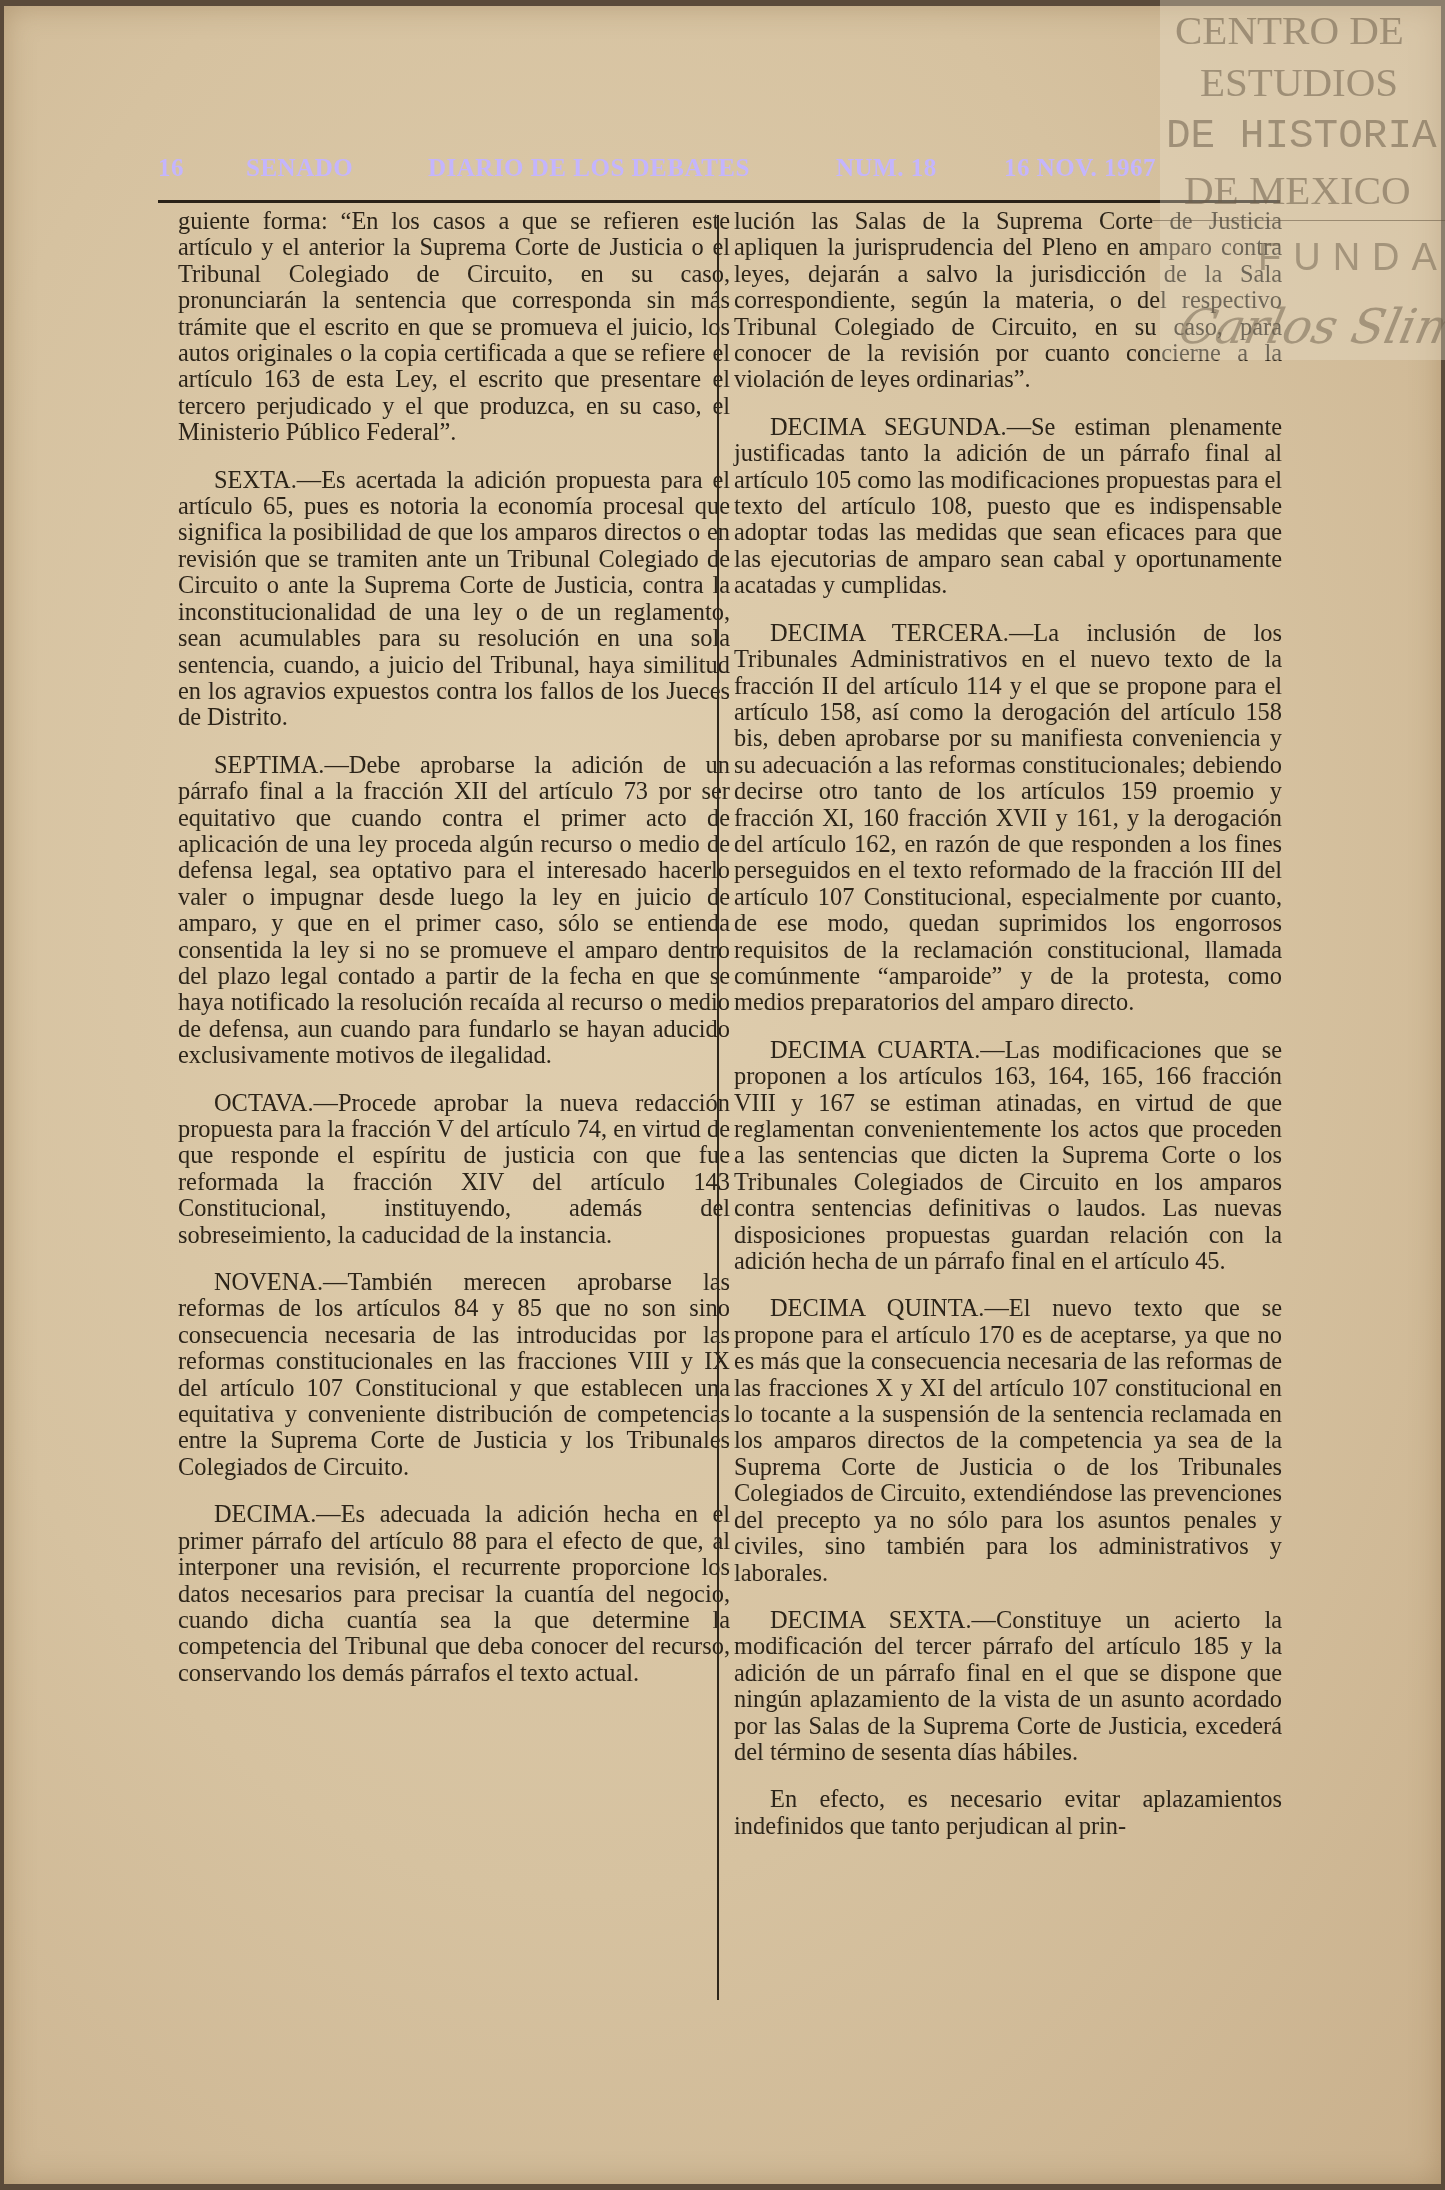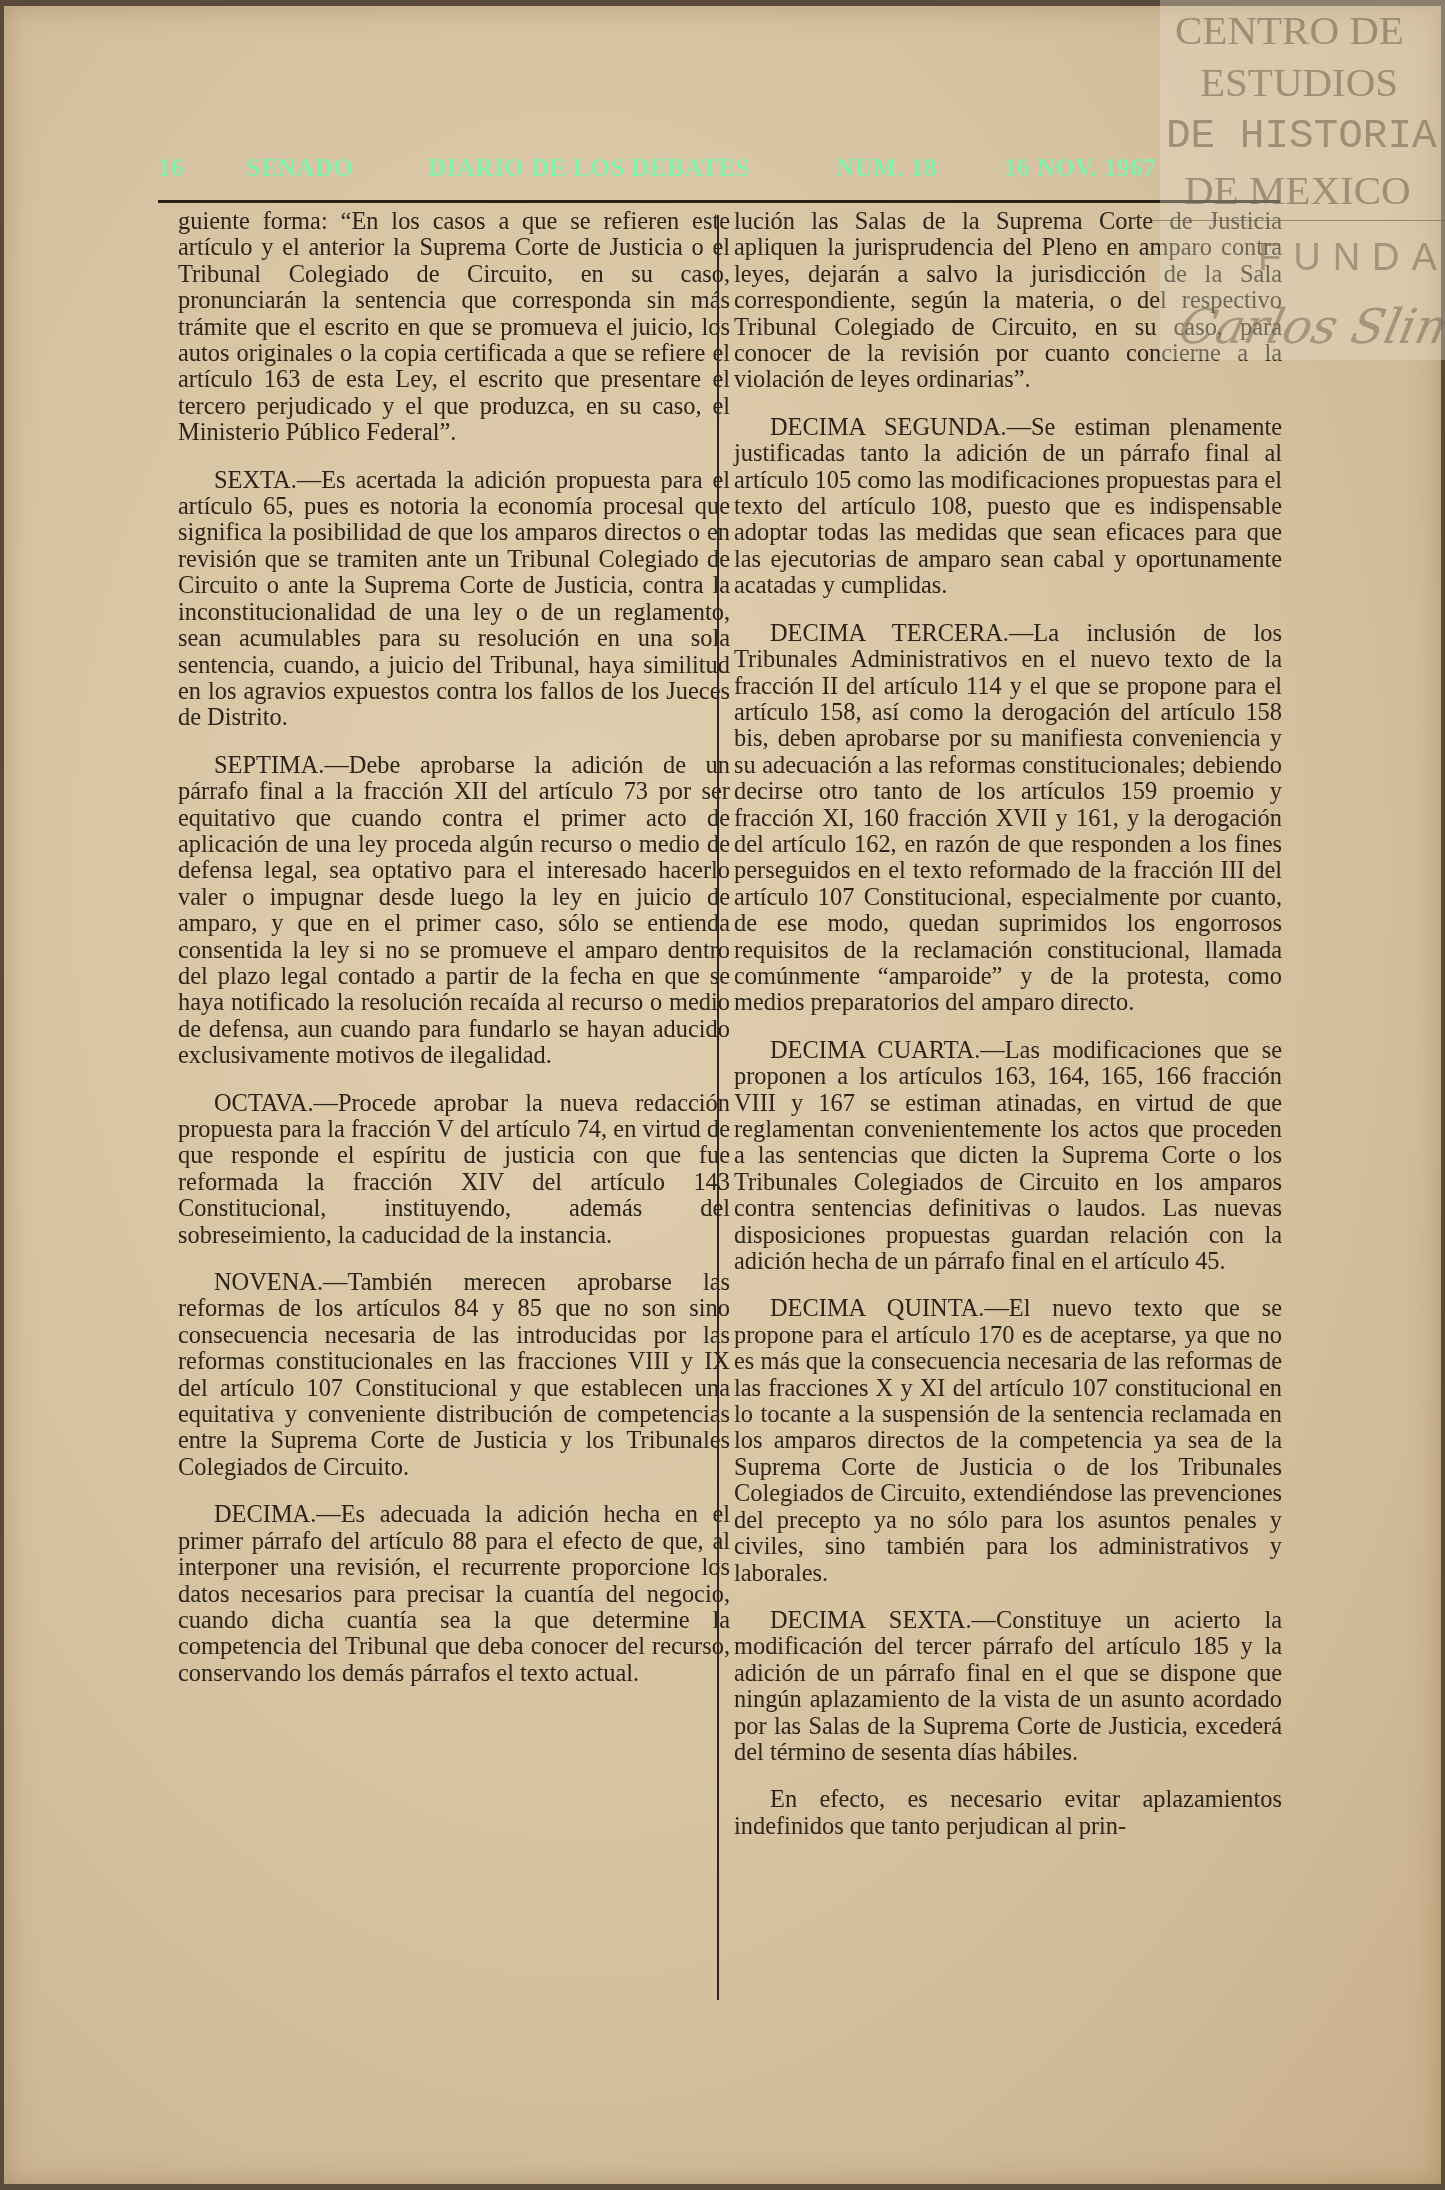--- a/index.html
+++ b/index.html
@@ -9,21 +9,21 @@
     font-family: "Liberation Serif", "DejaVu Serif", serif;
   }
   .page {
     position: absolute; left: 4px; top: 6px; width: 1437px; height: 2178px;
     background: radial-gradient(ellipse at 40% 40%, #e0cfb0 0%, #d6c2a0 55%, #c9b08c 100%);
     box-shadow: inset 0 0 30px rgba(120,90,50,0.35);
   }
   .header {
     position: absolute; left: 158px; top: 150px; width: 1020px; height: 40px;
     font-family: "Liberation Serif", serif; font-weight: bold; font-size: 25px;
-    color: #86efac; letter-spacing: 0.5px;
+    color: #c4b5fd; letter-spacing: 0.5px;
   }
   .header span { position: absolute; top: 4px; white-space: nowrap; }
   .h-page { left: 0; }
   .h-senado { left: 88px; }
   .h-diario { left: 270px; }
   .h-num { left: 678px; }
   .h-date { left: 846px; }
   .header-rule {
     position: absolute; left: 158px; top: 200px; width: 1122px; height: 3px;
     background: #2a2218;

